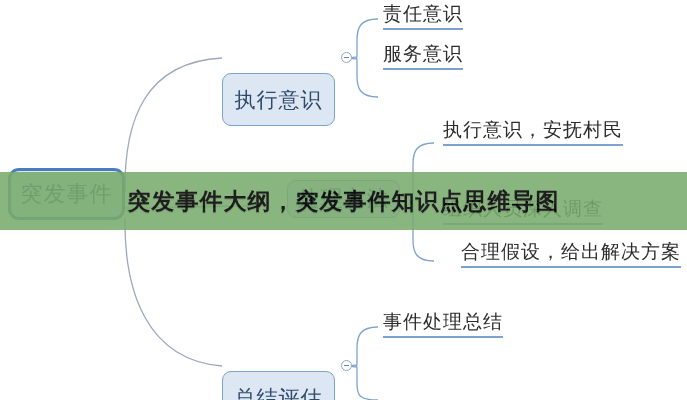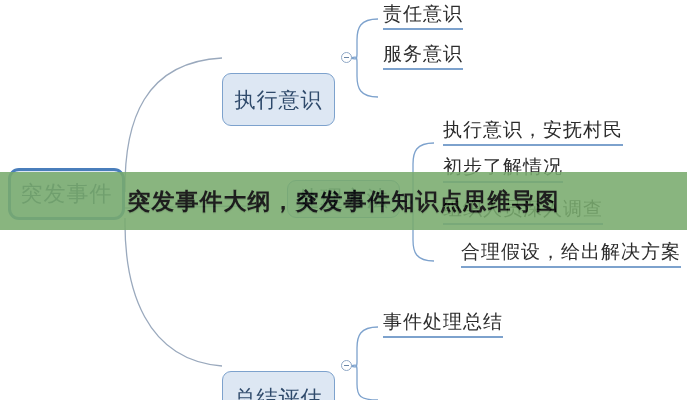--- a/index.html
+++ b/index.html
@@ -148,21 +148,20 @@
 
   <div class="leaf" style="left:383px; top:4px; font-size:19px;">责任意识</div>
   <div class="leaf" style="left:383px; top:44px; font-size:19px;">服务意识</div>
 
   <div class="node" style="left:287px; top:180px; width:113px; height:38px; font-size:22px;">
     <span>处理方法</span>
   </div>
   <div class="toggle" style="left:399px; top:196px;"></div>
 
   <div class="leaf" style="left:443px; top:120px; font-size:19px;">执行意识，安抚村民</div>
-  <div class="leaf" style="left:443px; top:157px; font-size:19px;">初步了解情况</div>
   <div class="leaf" style="left:443px; top:199px; font-size:19px;">组织人员深入调查</div>
   <div class="leaf" style="left:461px; top:242px; font-size:19px;">合理假设，给出解决方案</div>
 
   <div class="node" style="left:222px; top:340px; width:113px; height:53px; font-size:21px;margin-top:31px;">
     <span>总结评估</span>
   </div>
   <div class="toggle" style="left:341px; top:360px;"></div>
 
   <div class="leaf" style="left:383px; top:312px; font-size:19px;">事件处理总结</div>
 

